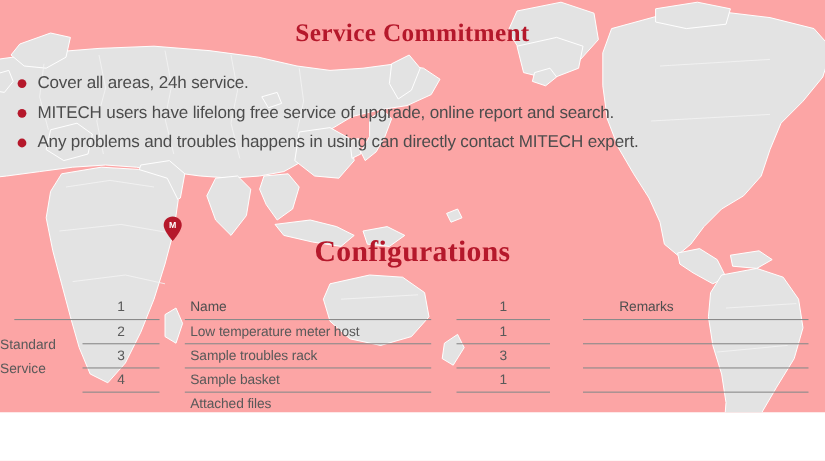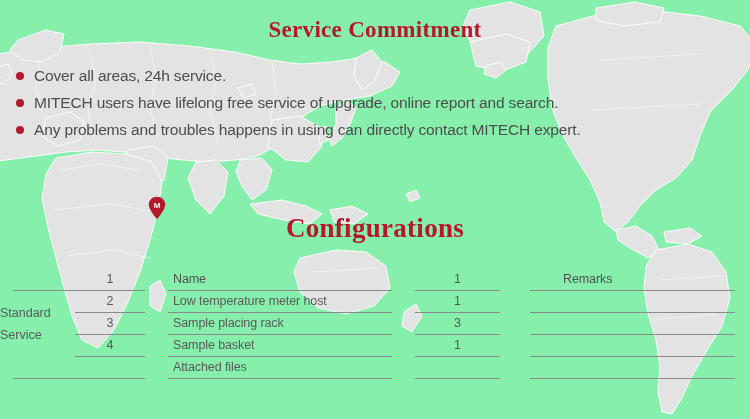--- a/index.html
+++ b/index.html
@@ -6,23 +6,23 @@
     margin: 0;
     padding: 0;
     background: #ffffff;
   }
   body {
     font-family: "Liberation Sans", sans-serif;
   }
   #page {
     position: relative;
     width: 750px;
-    height: 419px;
+    height: 375px;
     overflow: hidden;
-    background: #86efac;
+    background: #fca5a5;
   }
   #map-layer {
     position: absolute;
     left: 0; top: 0;
     width: 750px; height: 419px;
     z-index: 0;
     pointer-events: none;
   }
   #content {
     position: relative;
@@ -267,21 +267,21 @@
 
       <div class="rule" style="left:13px;  top:22px;  width:132px;"></div>
       <div class="rule" style="left:75px;  top:44px;  width:70px;"></div>
       <div class="rule" style="left:75px;  top:66px;  width:70px;"></div>
       <div class="rule" style="left:75px;  top:88px;  width:70px;"></div>
       <div class="rule" style="left:13px;  top:110px; width:132px;"></div>
 
       <div class="col" id="col-name">
         <div class="cell head pad-l">Name</div>
         <div class="cell pad-l">Low temperature meter host</div>
-        <div class="cell pad-l">Sample placing rack</div>
+        <div class="cell pad-l">Sample troubles rack</div>
         <div class="cell pad-l">Sample basket</div>
         <div class="cell pad-l">Attached files</div>
       </div>
       <div class="rule" style="left:168px; top:22px;  width:224px;"></div>
       <div class="rule" style="left:168px; top:44px;  width:224px;"></div>
       <div class="rule" style="left:168px; top:66px;  width:224px;"></div>
       <div class="rule" style="left:168px; top:88px;  width:224px;"></div>
       <div class="rule" style="left:168px; top:110px; width:224px;"></div>
 
       <div class="col" id="col-qty">

